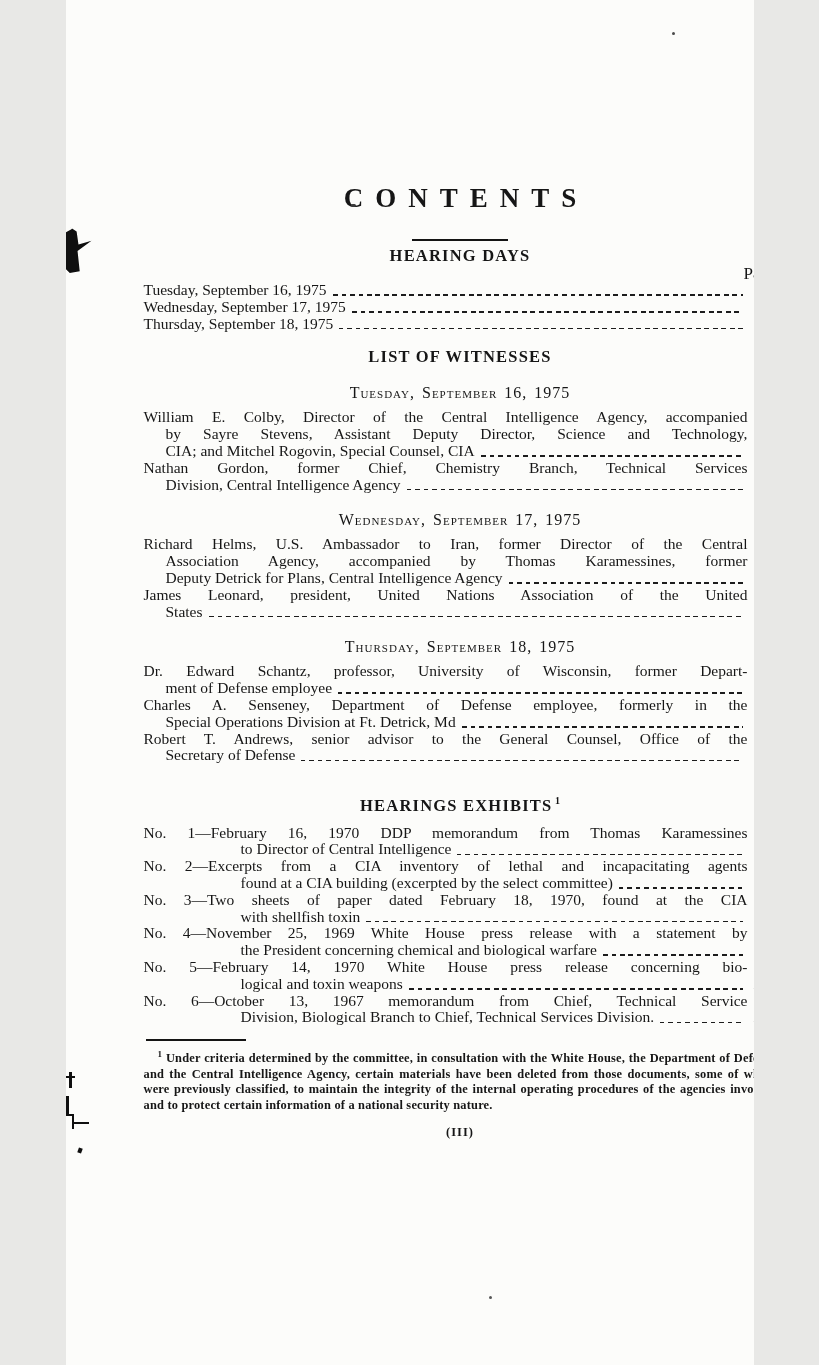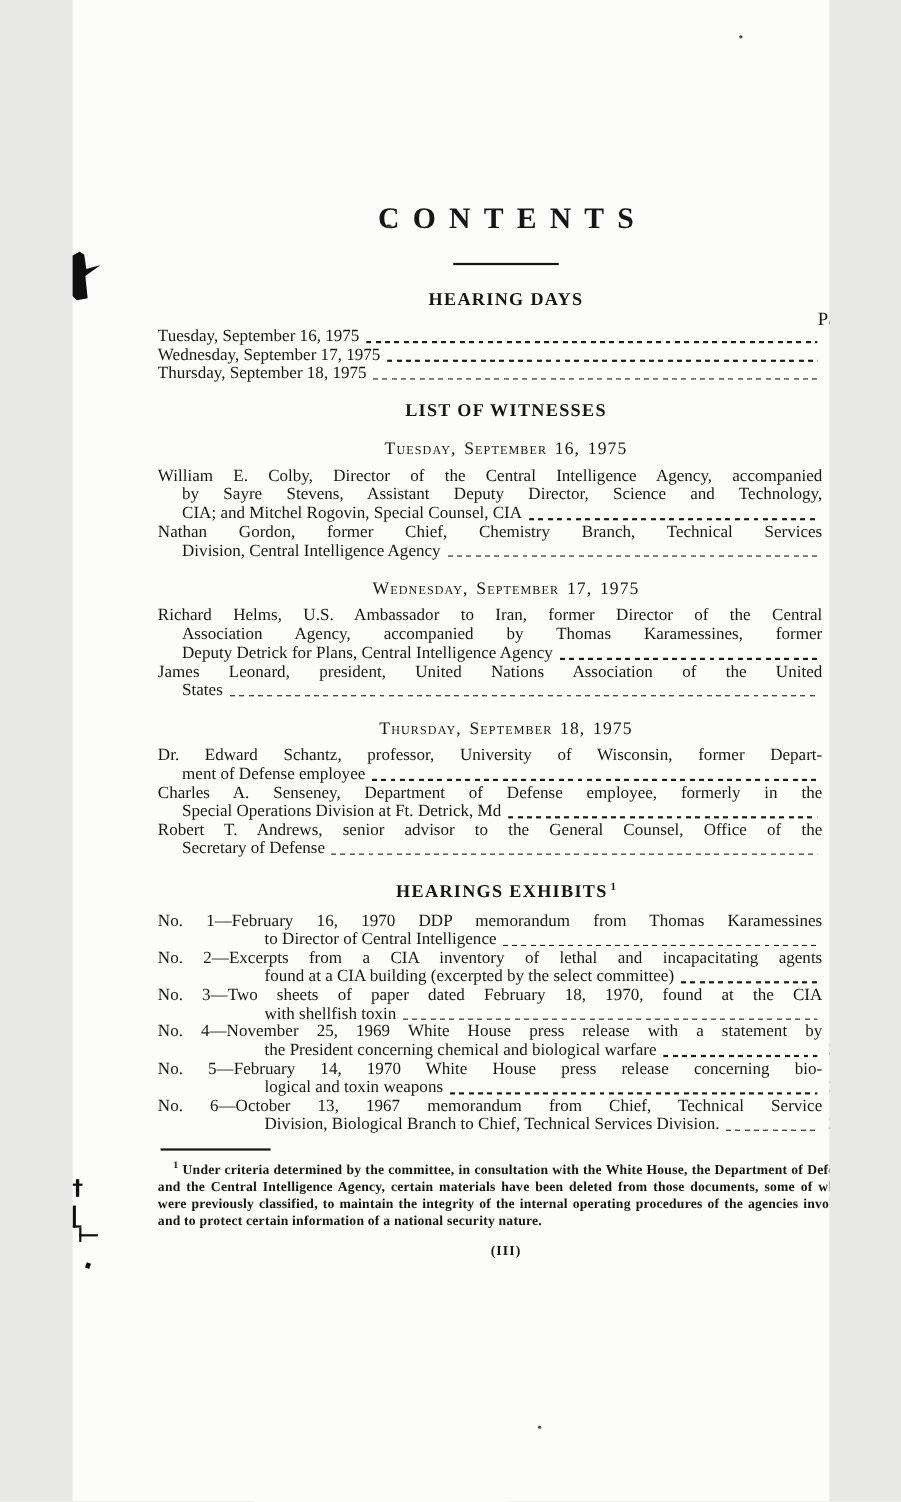--- a/index.html
+++ b/index.html
@@ -21,29 +21,29 @@
     font-size:27px;line-height:28px;
     font-weight:bold;
     letter-spacing:12px;
     padding-left:12px;
   }
   .title-rule{
     width:96px;height:2px;background:#141414;
     margin:27px auto 0 auto;
   }
   .section-heading{
-    margin-top:22px;
+    margin-top:6px;
     text-align:center;
     font-weight:bold;
     font-size:16.5px;line-height:18px;
     letter-spacing:1.2px;
   }
   .section-heading sup{font-size:10px;letter-spacing:0;}
   .section-heading.witnesses{margin-top:16px;}
-  .section-heading.exhibits{margin-top:18px;margin-bottom:10px;}
+  .section-heading.exhibits{margin-top:28px;margin-bottom:10px;}
   .page-label{
     text-align:right;
     font-size:17px;line-height:12px;
     margin-top:3px;margin-bottom:2px;
   }
   .subheading{
     margin-top:18px;margin-bottom:8px;
     text-align:center;
     font-variant:small-caps;
     font-size:16px;line-height:17px;

